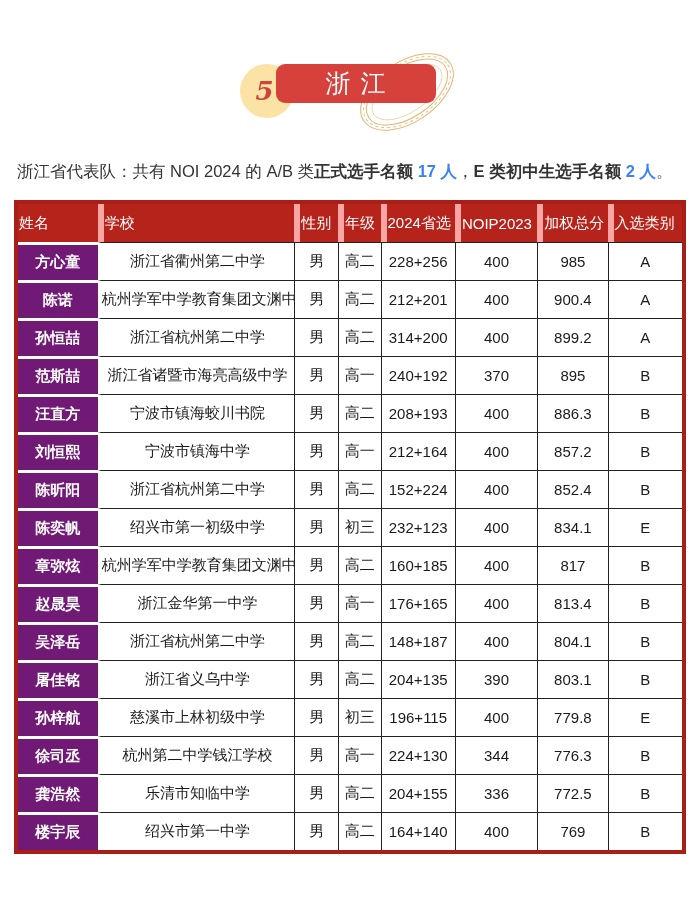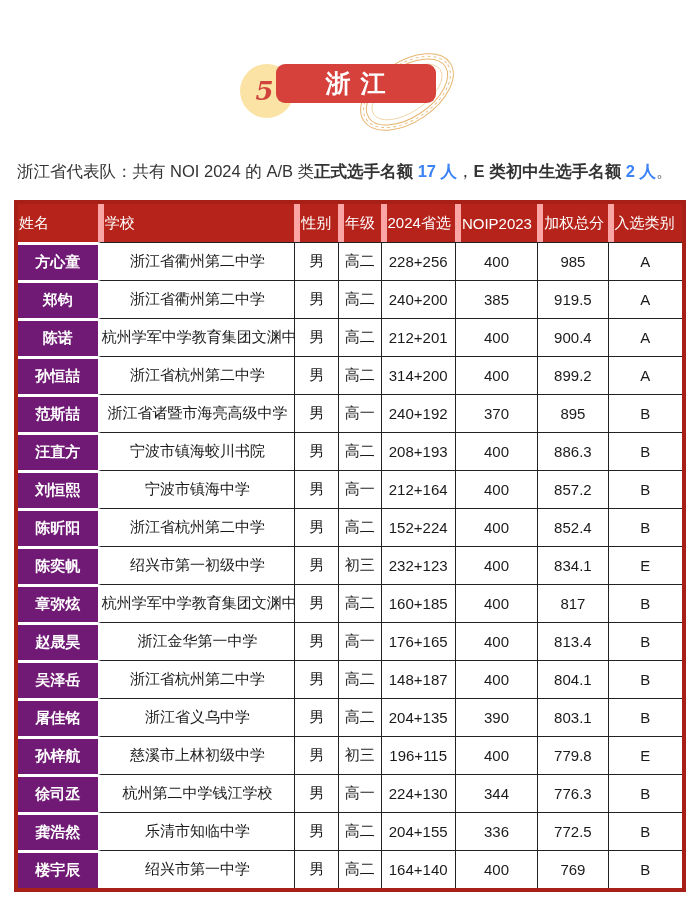--- a/index.html
+++ b/index.html
@@ -59,21 +59,21 @@
     height: 39px;
     margin-top: 4px;
     background: #d6413c;
     border-radius: 9px;
     display: flex;
     align-items: center;
     justify-content: center;
   }
   .badge-title {
     color: #ffffff;
-    font-weight: bold;
+    font-weight: normal;
     font-size: 25px;
     letter-spacing: 10px;
     text-indent: 10px;
     text-align: center;
   }
 
   
   .intro {
     margin: 36px 16px 0 17px;
     font-size: 16.5px;
@@ -196,30 +196,20 @@
             <td class="name-cell">方心童</td>
             <td class="data-cell">浙江省衢州第二中学</td>
             <td class="data-cell">男</td>
             <td class="data-cell">高二</td>
             <td class="data-cell">228+256</td>
             <td class="data-cell">400</td>
             <td class="data-cell">985</td>
             <td class="data-cell">A</td>
           </tr>
           <tr>
-            <td class="name-cell">郑钧</td>
-            <td class="data-cell">浙江省衢州第二中学</td>
-            <td class="data-cell">男</td>
-            <td class="data-cell">高二</td>
-            <td class="data-cell">240+200</td>
-            <td class="data-cell">385</td>
-            <td class="data-cell">919.5</td>
-            <td class="data-cell">A</td>
-          </tr>
-          <tr>
             <td class="name-cell">陈诺</td>
             <td class="data-cell">杭州学军中学教育集团文渊中学</td>
             <td class="data-cell">男</td>
             <td class="data-cell">高二</td>
             <td class="data-cell">212+201</td>
             <td class="data-cell">400</td>
             <td class="data-cell">900.4</td>
             <td class="data-cell">A</td>
           </tr>
           <tr>

